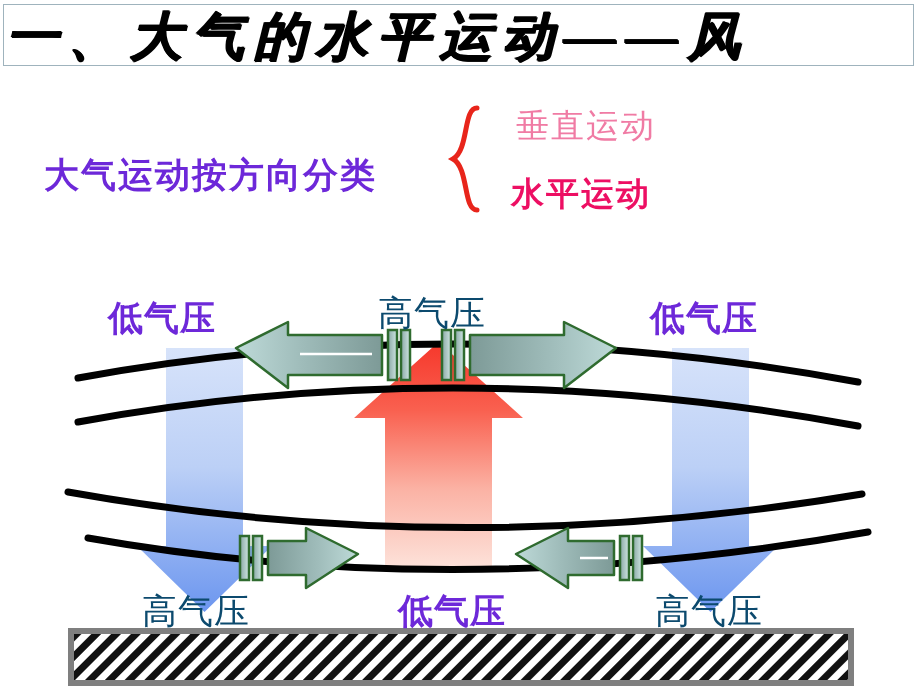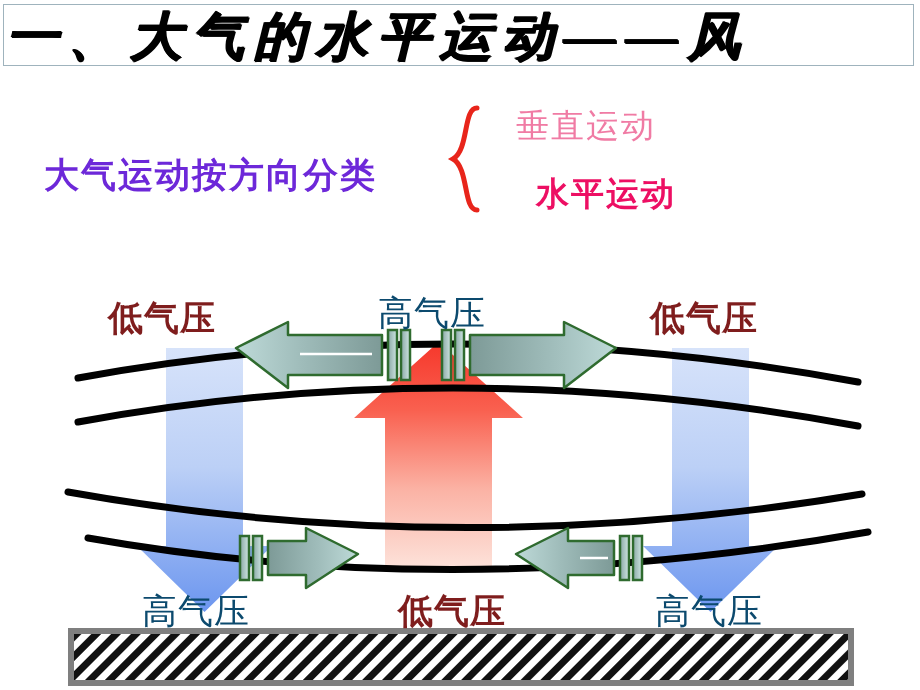--- a/index.html
+++ b/index.html
@@ -59,40 +59,40 @@
   .vert-label{
     position:absolute;left:508px;top:104px;
     color:#f07ba4;
     font-family:"Liberation Serif","DejaVu Serif",serif;
     font-size:33px;
     letter-spacing:2px;
     white-space:nowrap;
     margin-left:8px;
   }
   .horz-label{
-    position:absolute;left:536px;top:172px;
+    position:absolute;left:511px;top:172px;
     color:#ed0f63;
     font-size:33px;font-weight:bold;
     letter-spacing:2px;
     white-space:nowrap;
   }
 
   
   .diagram{position:absolute;left:0;top:270px;width:920px;height:420px;}
   .diag-svg{position:absolute;left:0;top:0;width:920px;height:420px;}
 
   .plabel{
     position:absolute;
     font-size:35px;
     letter-spacing:1px;
     white-space:nowrap;
     font-weight:normal;
     z-index:6;
   }
-  .plabel.low{color:#7f1d1d;font-weight:bold;}
+  .plabel.low{color:#6d28d9;font-weight:bold;}
   .plabel.high{color:#0c4a6e;}
 
   .lbl-top-left{left:108px;top:295px;}
   .lbl-top-mid{left:378px;top:290px;}
   .lbl-top-right{left:650px;top:295px;}
   .lbl-bot-left{left:142px;top:588px;}
   .lbl-bot-mid{left:398px;top:588px;}
   .lbl-bot-right{left:655px;top:588px;}
 </style>
 </head>

